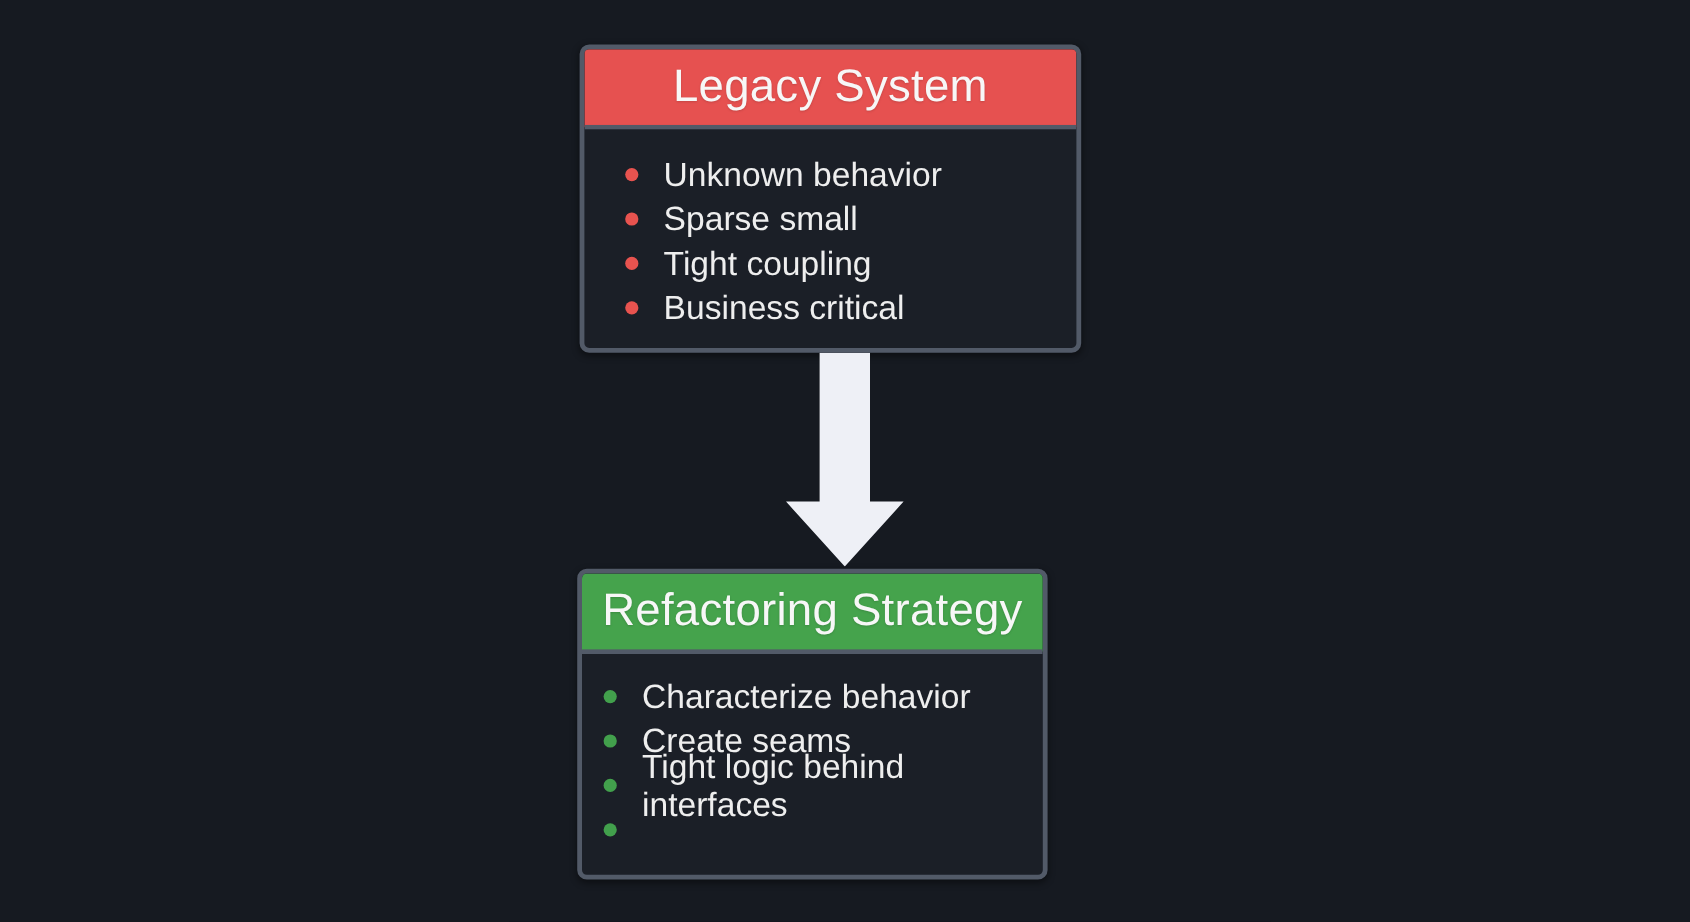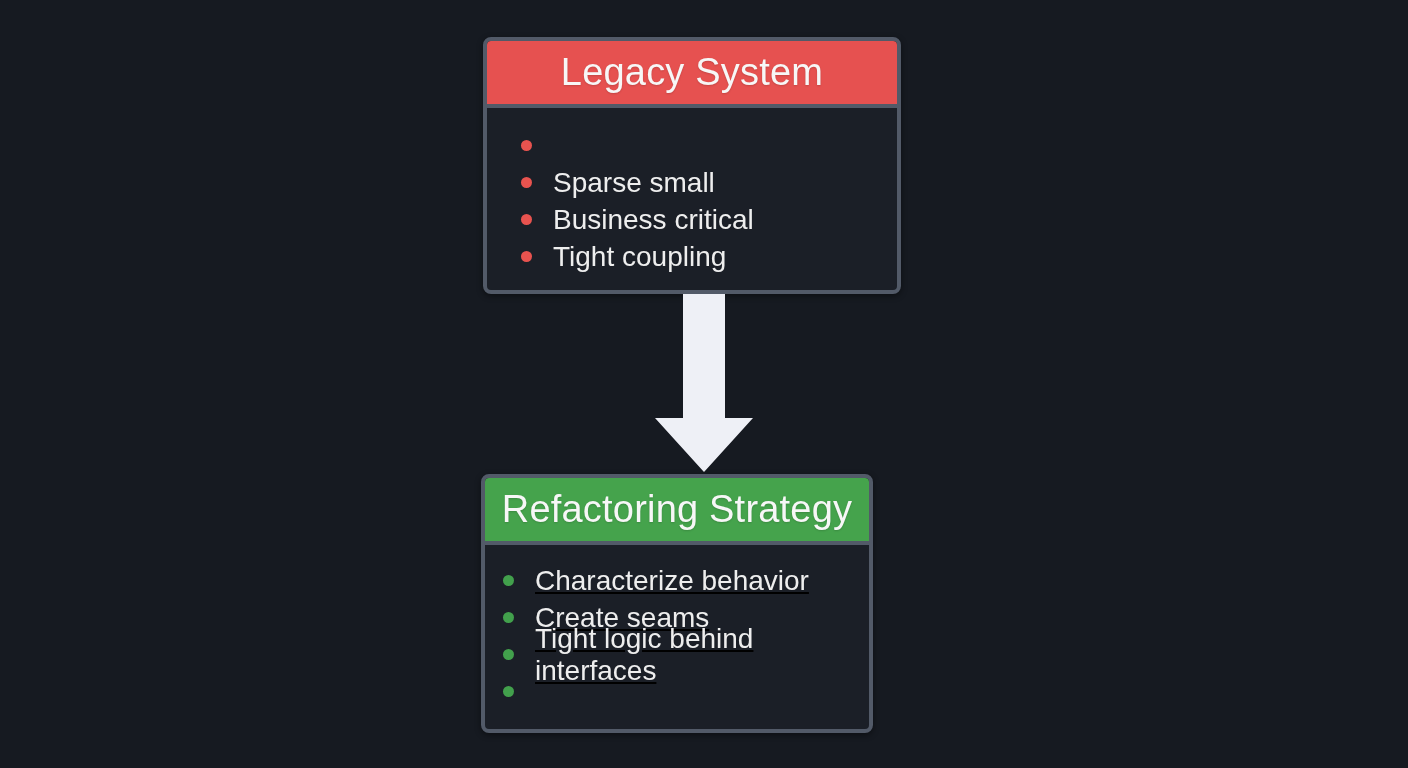--- a/index.html
+++ b/index.html
@@ -51,21 +51,21 @@
     font-size: 38px;
     font-weight: 400;
     letter-spacing: 0.2px;
     text-shadow: 0 1px 2px rgba(0,0,0,0.15);
   }
   .node-body {
     list-style: none;
     margin: 0;
     padding: 19px 8px 0 34px;
   }
-  .strategy .node-body { padding-left: 18px; padding-top: 17px; text-decoration: underline; }
+  .strategy .node-body { padding-left: 18px; padding-top: 17px; }
   .node-item {
     display: flex;
     align-items: center;
     height: 37px;
     color: var(--item-text, #eeeeee);
     font-size: 28px;
   }
   .bullet {
     flex: 0 0 auto;
     width: 11px;
@@ -88,32 +88,33 @@
 
 <div class="stage">
 
   <div class="node legacy">
     <div class="node-header">
       <span class="node-title">Legacy System</span>
     </div>
     <ul class="node-body">
       <li class="node-item">
         <span class="bullet"></span>
+        <span>Unknown behavior</span>
       </li>
       <li class="node-item">
         <span class="bullet"></span>
         <span>Sparse small</span>
       </li>
       <li class="node-item">
         <span class="bullet"></span>
-        <span>Business critical</span>
+        <span>Tight coupling</span>
       </li>
       <li class="node-item">
         <span class="bullet"></span>
-        <span>Tight coupling</span>
+        <span>Business critical</span>
       </li>
     </ul>
   </div>
 
   <svg class="flow-arrow" viewBox="0 0 108 178" aria-hidden="true">
     <polygon points="33,0 75,0 75,124 103,124 54,178 5,124 33,124" fill="#eef0f6"></polygon>
   </svg>
 
   <div class="node strategy">
     <div class="node-header">

